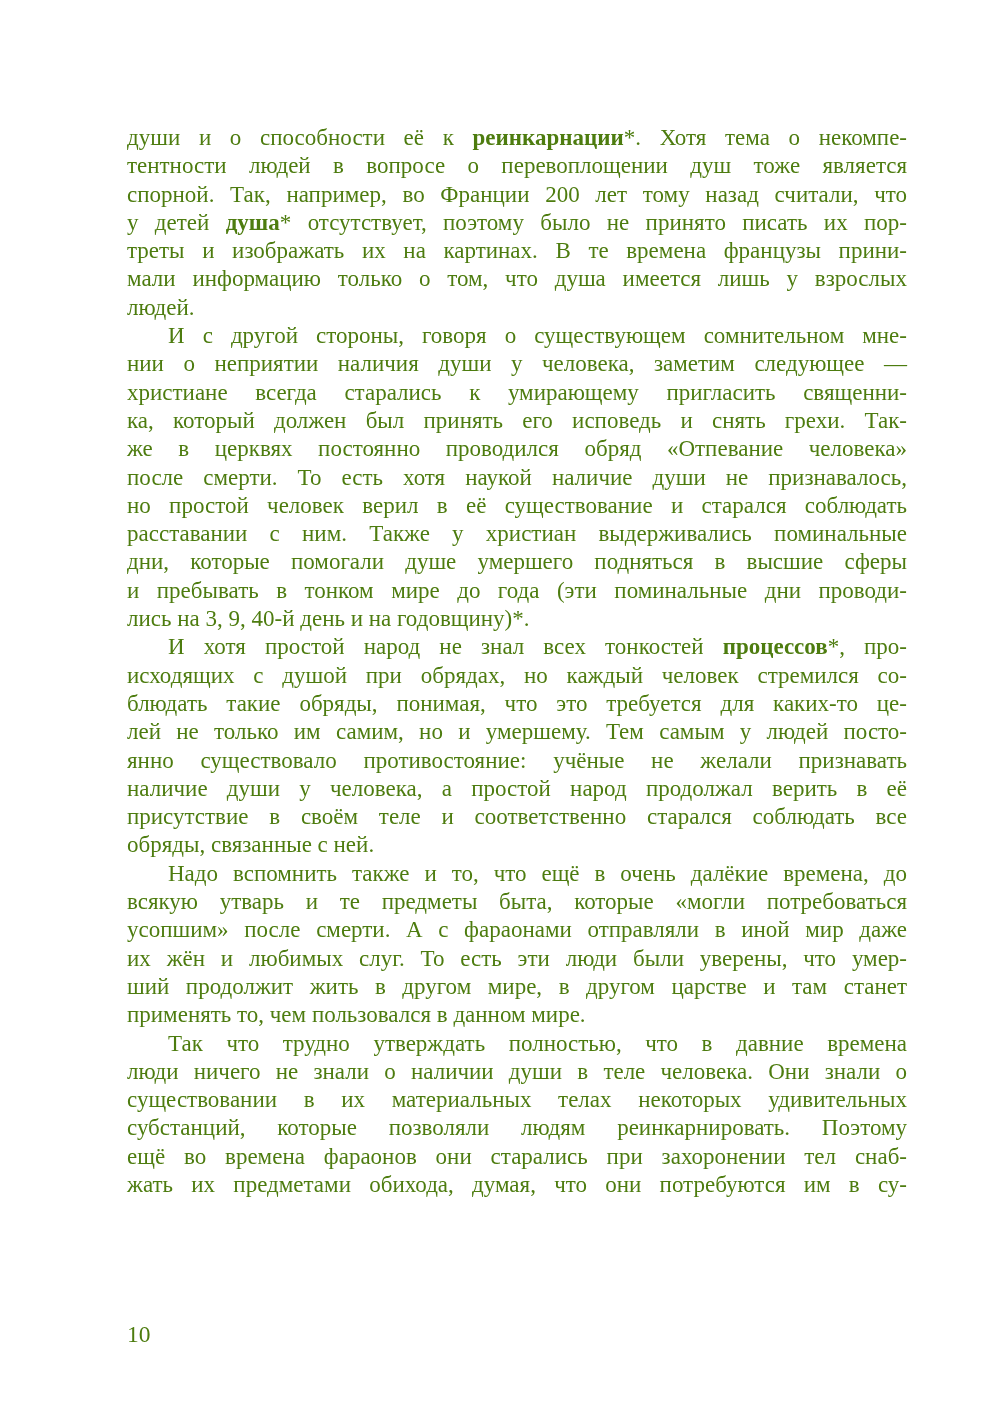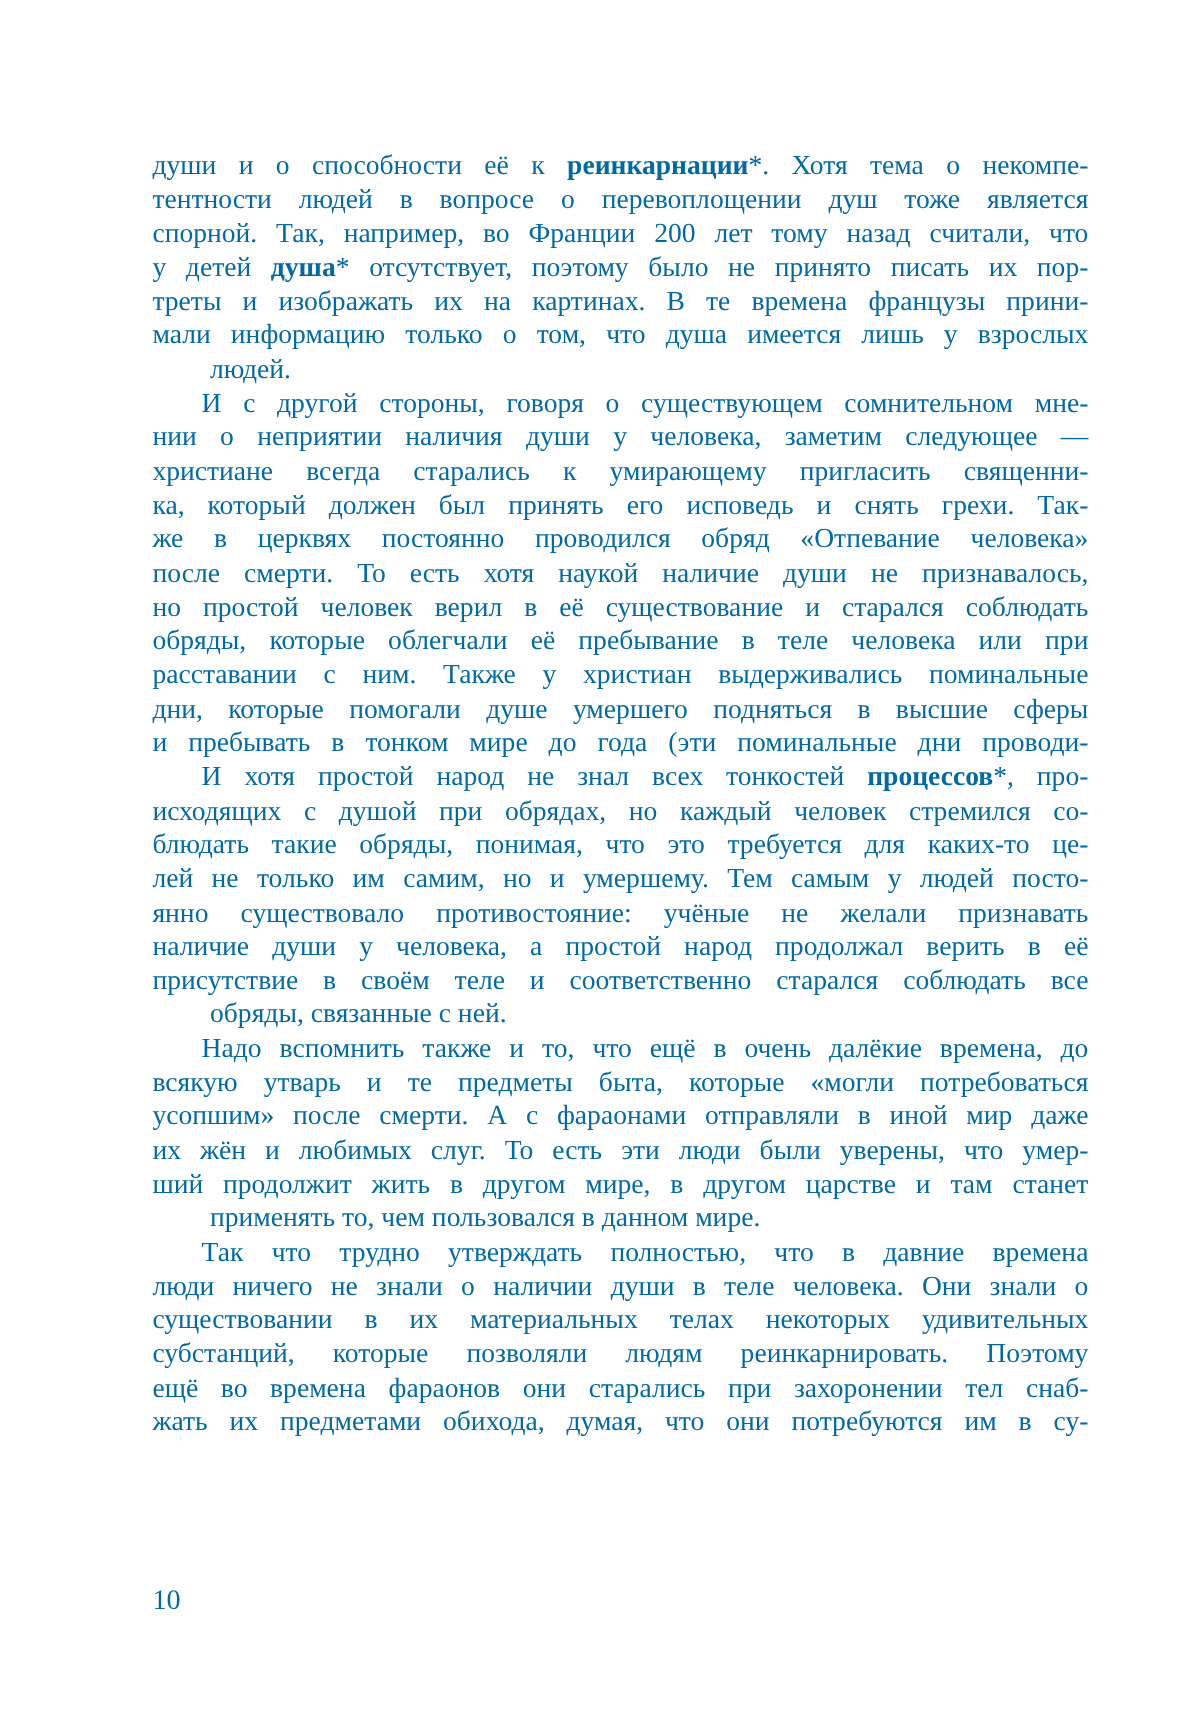--- a/index.html
+++ b/index.html
@@ -7,40 +7,39 @@
     padding: 0;
     background: #ffffff;
   }
   .page {
     position: relative;
     width: 1000px;
     height: 1428px;
     background: #ffffff;
     overflow: hidden;
     font-family: "Liberation Serif", serif;
-    color: #0369a1;
+    color: #4d7c0f;
   }
   .text-block {
     position: absolute;
     left: 127px;
     top: 124px;
     width: 780px;
     font-size: 23px;
     line-height: 28.3px;
     font-weight: 500;
   }
   .paragraph { margin: 0; padding: 0; }
   .line {
     text-align: justify;
     text-align-last: justify;
   }
   .line.last {
     text-align: justify;
     text-align-last: left;
-    margin-left: 48px;
   }
   .line.indent {
     text-indent: 41px;
   }
   .line b { font-weight: bold; }
   .page-number {
     position: absolute;
     left: 127px;
     top: 1320px;
     font-size: 23.5px;
@@ -62,24 +61,24 @@
         <div class="line last">людей.</div>
       </div>
       <div class="paragraph">
         <div class="line indent">И с другой стороны, говоря о существующем сомнительном мне-</div>
         <div class="line">нии о неприятии наличия души у человека, заметим следующее —</div>
         <div class="line">христиане всегда старались к умирающему пригласить священни-</div>
         <div class="line">ка, который должен был принять его исповедь и снять грехи. Так-</div>
         <div class="line">же в церквях постоянно проводился обряд «Отпевание человека»</div>
         <div class="line">после смерти. То есть хотя наукой наличие души не признавалось,</div>
         <div class="line">но простой человек верил в её существование и старался соблюдать</div>
-        <div class="line">обряды, которые облегчали её пребывание в теле человека или при</div>
         <div class="line">расставании с ним. Также у христиан выдерживались поминальные</div>
         <div class="line">дни, которые помогали душе умершего подняться в высшие сферы</div>
         <div class="line">и пребывать в тонком мире до года (эти поминальные дни проводи-</div>
+        <div class="line last">лись на 3, 9, 40-й день и на годовщину)*.</div>
       </div>
       <div class="paragraph">
         <div class="line indent">И хотя простой народ не знал всех тонкостей <b>процессов</b>*, про-</div>
         <div class="line">исходящих с душой при обрядах, но каждый человек стремился со-</div>
         <div class="line">блюдать такие обряды, понимая, что это требуется для каких-то це-</div>
         <div class="line">лей не только им самим, но и умершему. Тем самым у людей посто-</div>
         <div class="line">янно существовало противостояние: учёные не желали признавать</div>
         <div class="line">наличие души у человека, а простой народ продолжал верить в её</div>
         <div class="line">присутствие в своём теле и соответственно старался соблюдать все</div>
         <div class="line last">обряды, связанные с ней.</div>

